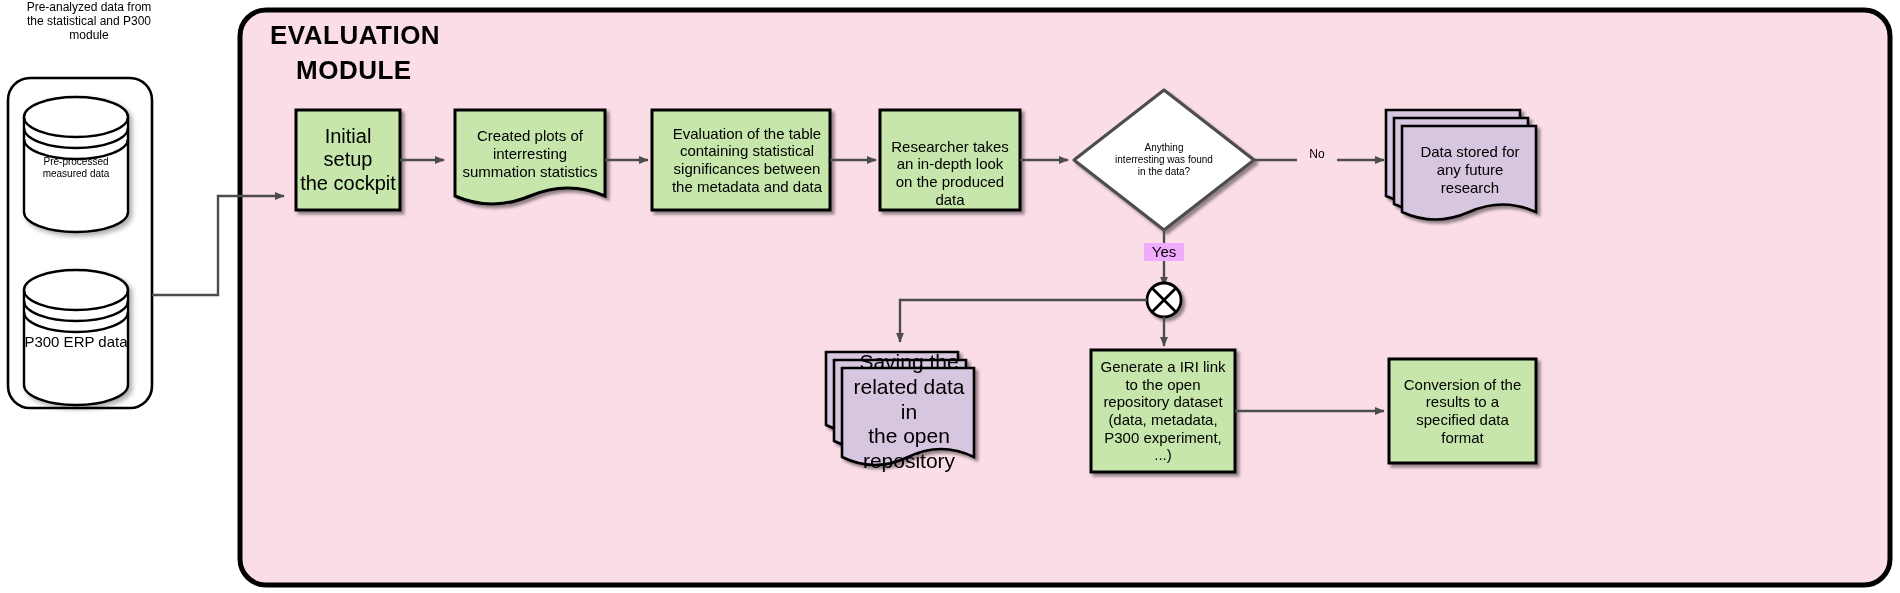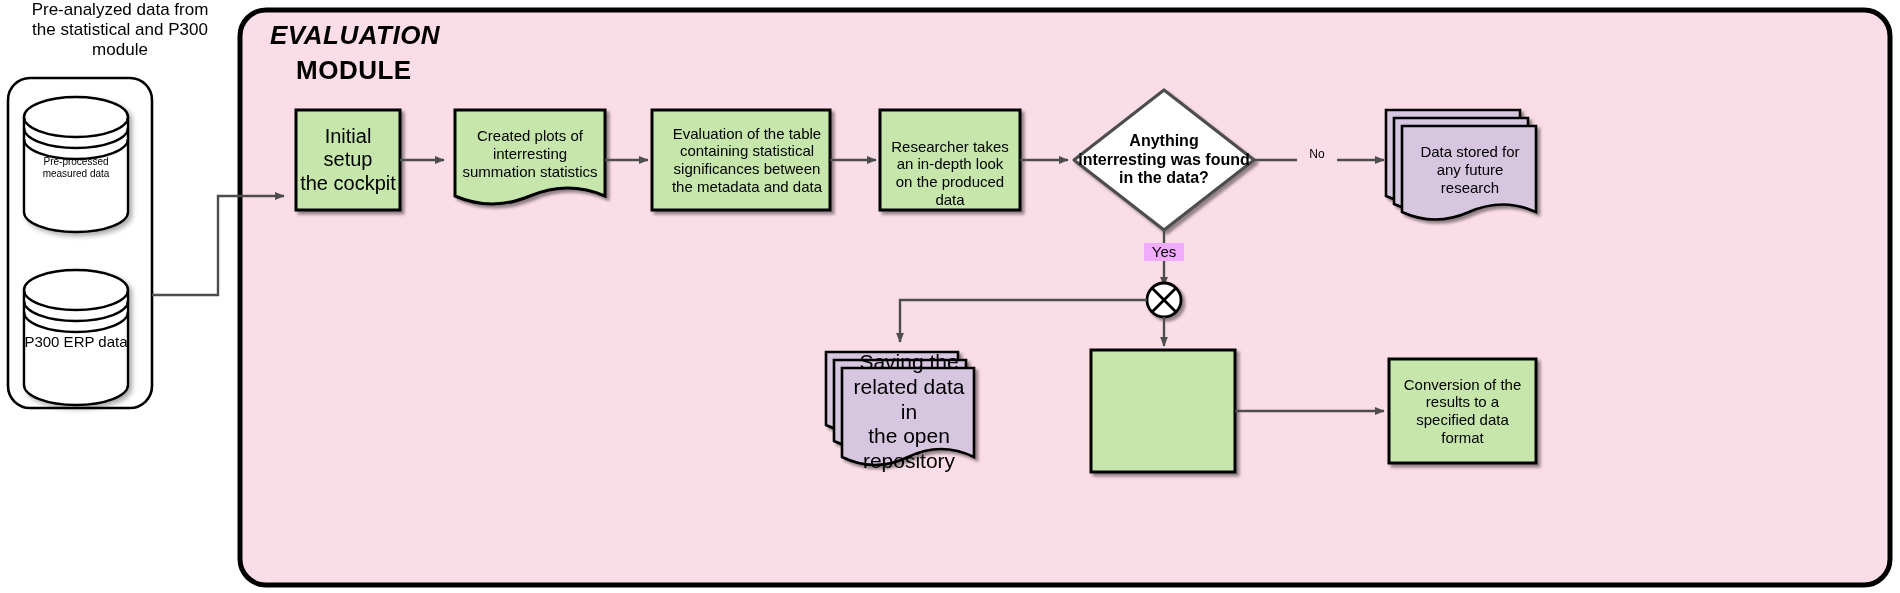--- a/index.html
+++ b/index.html
@@ -107,25 +107,25 @@
   <g filter="url(#sh)">
     <rect x="1091" y="350" width="144" height="122" fill="#c6e6ab" stroke="#000000" stroke-width="3"></rect>
   </g>
   <path d="M1235,411 H1384" fill="none" stroke="#4d4d4d" stroke-width="2.4" marker-end="url(#arw)"></path>
 
   <g filter="url(#sh)">
     <rect x="1389" y="359" width="147" height="104" fill="#c6e6ab" stroke="#000000" stroke-width="3"></rect>
   </g>
 </svg>
 
-<div class="lbl" style="left:0px;top:0px;width:178px;height:58px;font-size:17px;align-items:flex-start;margin-left:31px;">Pre-analyzed data from
+<div class="lbl" style="left:0px;top:0px;width:178px;height:58px;font-size:12px;align-items:flex-start;">Pre-analyzed data from
 the statistical and P300
 module</div>
 
-<div class="lbl" style="left:270px;top:20px;width:260px;height:30px;font-size:26px;font-weight:bold;justify-content:flex-start;letter-spacing:0.5px;font-style:italic;">EVALUATION</div>
+<div class="lbl" style="left:270px;top:20px;width:260px;height:30px;font-size:26px;font-weight:bold;justify-content:flex-start;letter-spacing:0.5px;">EVALUATION</div>
 <div class="lbl" style="left:296px;top:55px;width:260px;height:30px;font-size:26px;font-weight:bold;justify-content:flex-start;letter-spacing:0.5px;">MODULE</div>
 
 <div class="lbl" style="left:16px;top:145px;width:120px;height:46px;font-size:10px;">Pre-processed
 measured data</div>
 <div class="lbl" style="left:16px;top:330px;width:120px;height:24px;font-size:15px;">P300 ERP data</div>
 
 <div class="lbl" style="left:298px;top:128px;width:100px;height:64px;font-size:20px;">Initial setup
 the cockpit</div>
 
 <div class="lbl" style="left:452px;top:118px;width:156px;height:72px;font-size:15px;">Created plots of
@@ -135,36 +135,42 @@
 <div class="lbl" style="left:654px;top:112px;width:174px;height:96px;font-size:15px;padding-left:12px;">Evaluation of the table
 containing statistical
 significances between
 the metadata and data</div>
 
 <div class="lbl" style="left:882px;top:112px;width:136px;height:122px;font-size:15px;">Researcher takes
 an in-depth look
 on the produced
 data</div>
 
-<div class="lbl" style="left:1073px;top:128px;width:182px;height:64px;font-size:16px;font-weight:bold;">Anything
+<div class="lbl" style="left:1073px;top:128px;width:182px;height:64px;font-size:10px;">Anything
 interresting was found
 in the data?</div>
 
 <div class="lbl" style="left:1297px;top:145px;width:40px;height:18px;font-size:12px;background:#fbdde7;">No</div>
 
 <div class="lbl" style="left:1144px;top:243px;width:40px;height:18px;font-size:15px;background:#f0abfc;">Yes</div>
 
 <div class="lbl" style="left:1404px;top:134px;width:132px;height:72px;font-size:15px;">Data stored for
 any future
 research</div>
 
 <div class="lbl" style="left:844px;top:372px;width:130px;height:80px;font-size:21px;">Saving the
 related data in
 the open
 repository</div>
 
+<div class="lbl" style="left:1092px;top:352px;width:142px;height:118px;font-size:15px;">Generate a IRI link
+to the open
+repository dataset
+(data, metadata,
+P300 experiment,
+...)</div>
 
 <div class="lbl" style="left:1390px;top:361px;width:145px;height:100px;font-size:15px;">Conversion of the
 results to a
 specified data
 format</div>
 
 </div>
 
 </body></html>

